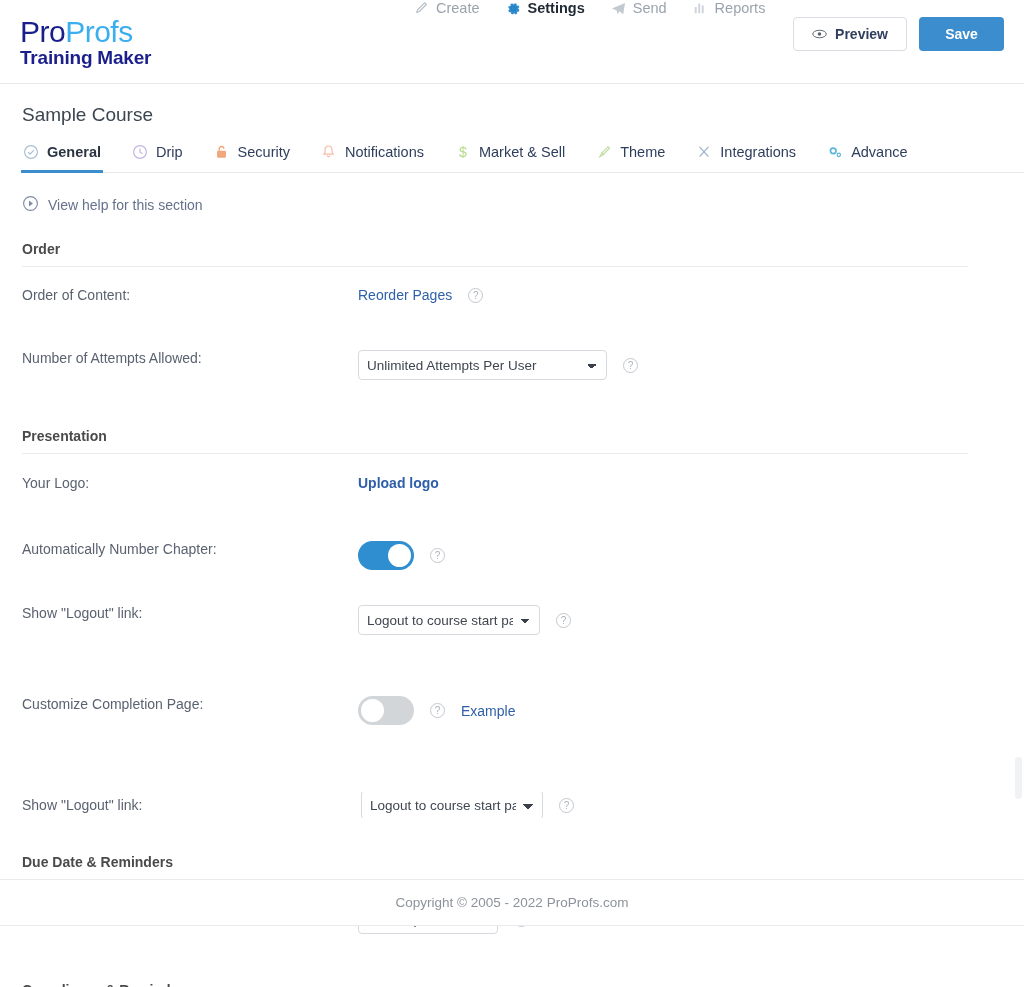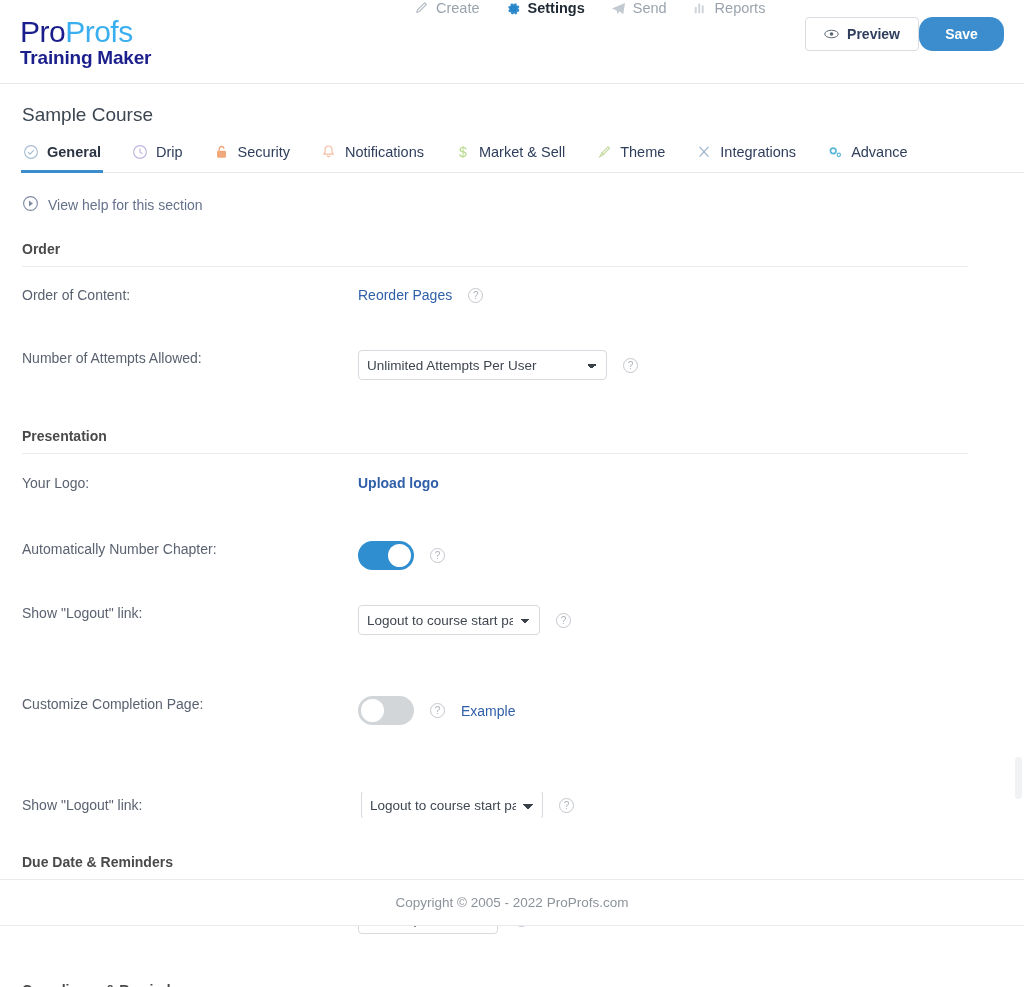--- a/index.html
+++ b/index.html
@@ -60,33 +60,34 @@
   }
   .navitem.active { color: #1f2933; font-weight: bold; }
   .navicon { display: inline-flex; width: 15px; height: 15px; align-items: center; justify-content: center; }
 
   .topactions {
     position: absolute;
     right: 20px; top: 0;
     height: 68px;
     display: flex;
     align-items: center;
+    gap: 12px;
   }
   .btn-preview {
     display: flex; align-items: center; gap: 8px;
     height: 34px; padding: 0 18px;
     border: 1px solid #d9dde2; border-radius: 4px;
     background: #fff; color: #2f3e5c;
     font-size: 14px; font-weight: bold;
     cursor: pointer;
   }
   .btn-save {
     display: flex; align-items: center; justify-content: center;
     height: 34px; width: 85px;
-    border: 0; border-radius: 14px;
+    border: 0; border-radius: 4px;
     background: #3c8dcd; color: #fff;
     font-size: 14px; font-weight: bold;
     cursor: pointer;
   }
 
   
   .coursehdr { padding: 0 0 0 22px; background: #fff; }
   .coursetitle {
     font-size: 19px;
     color: #3c4650;

